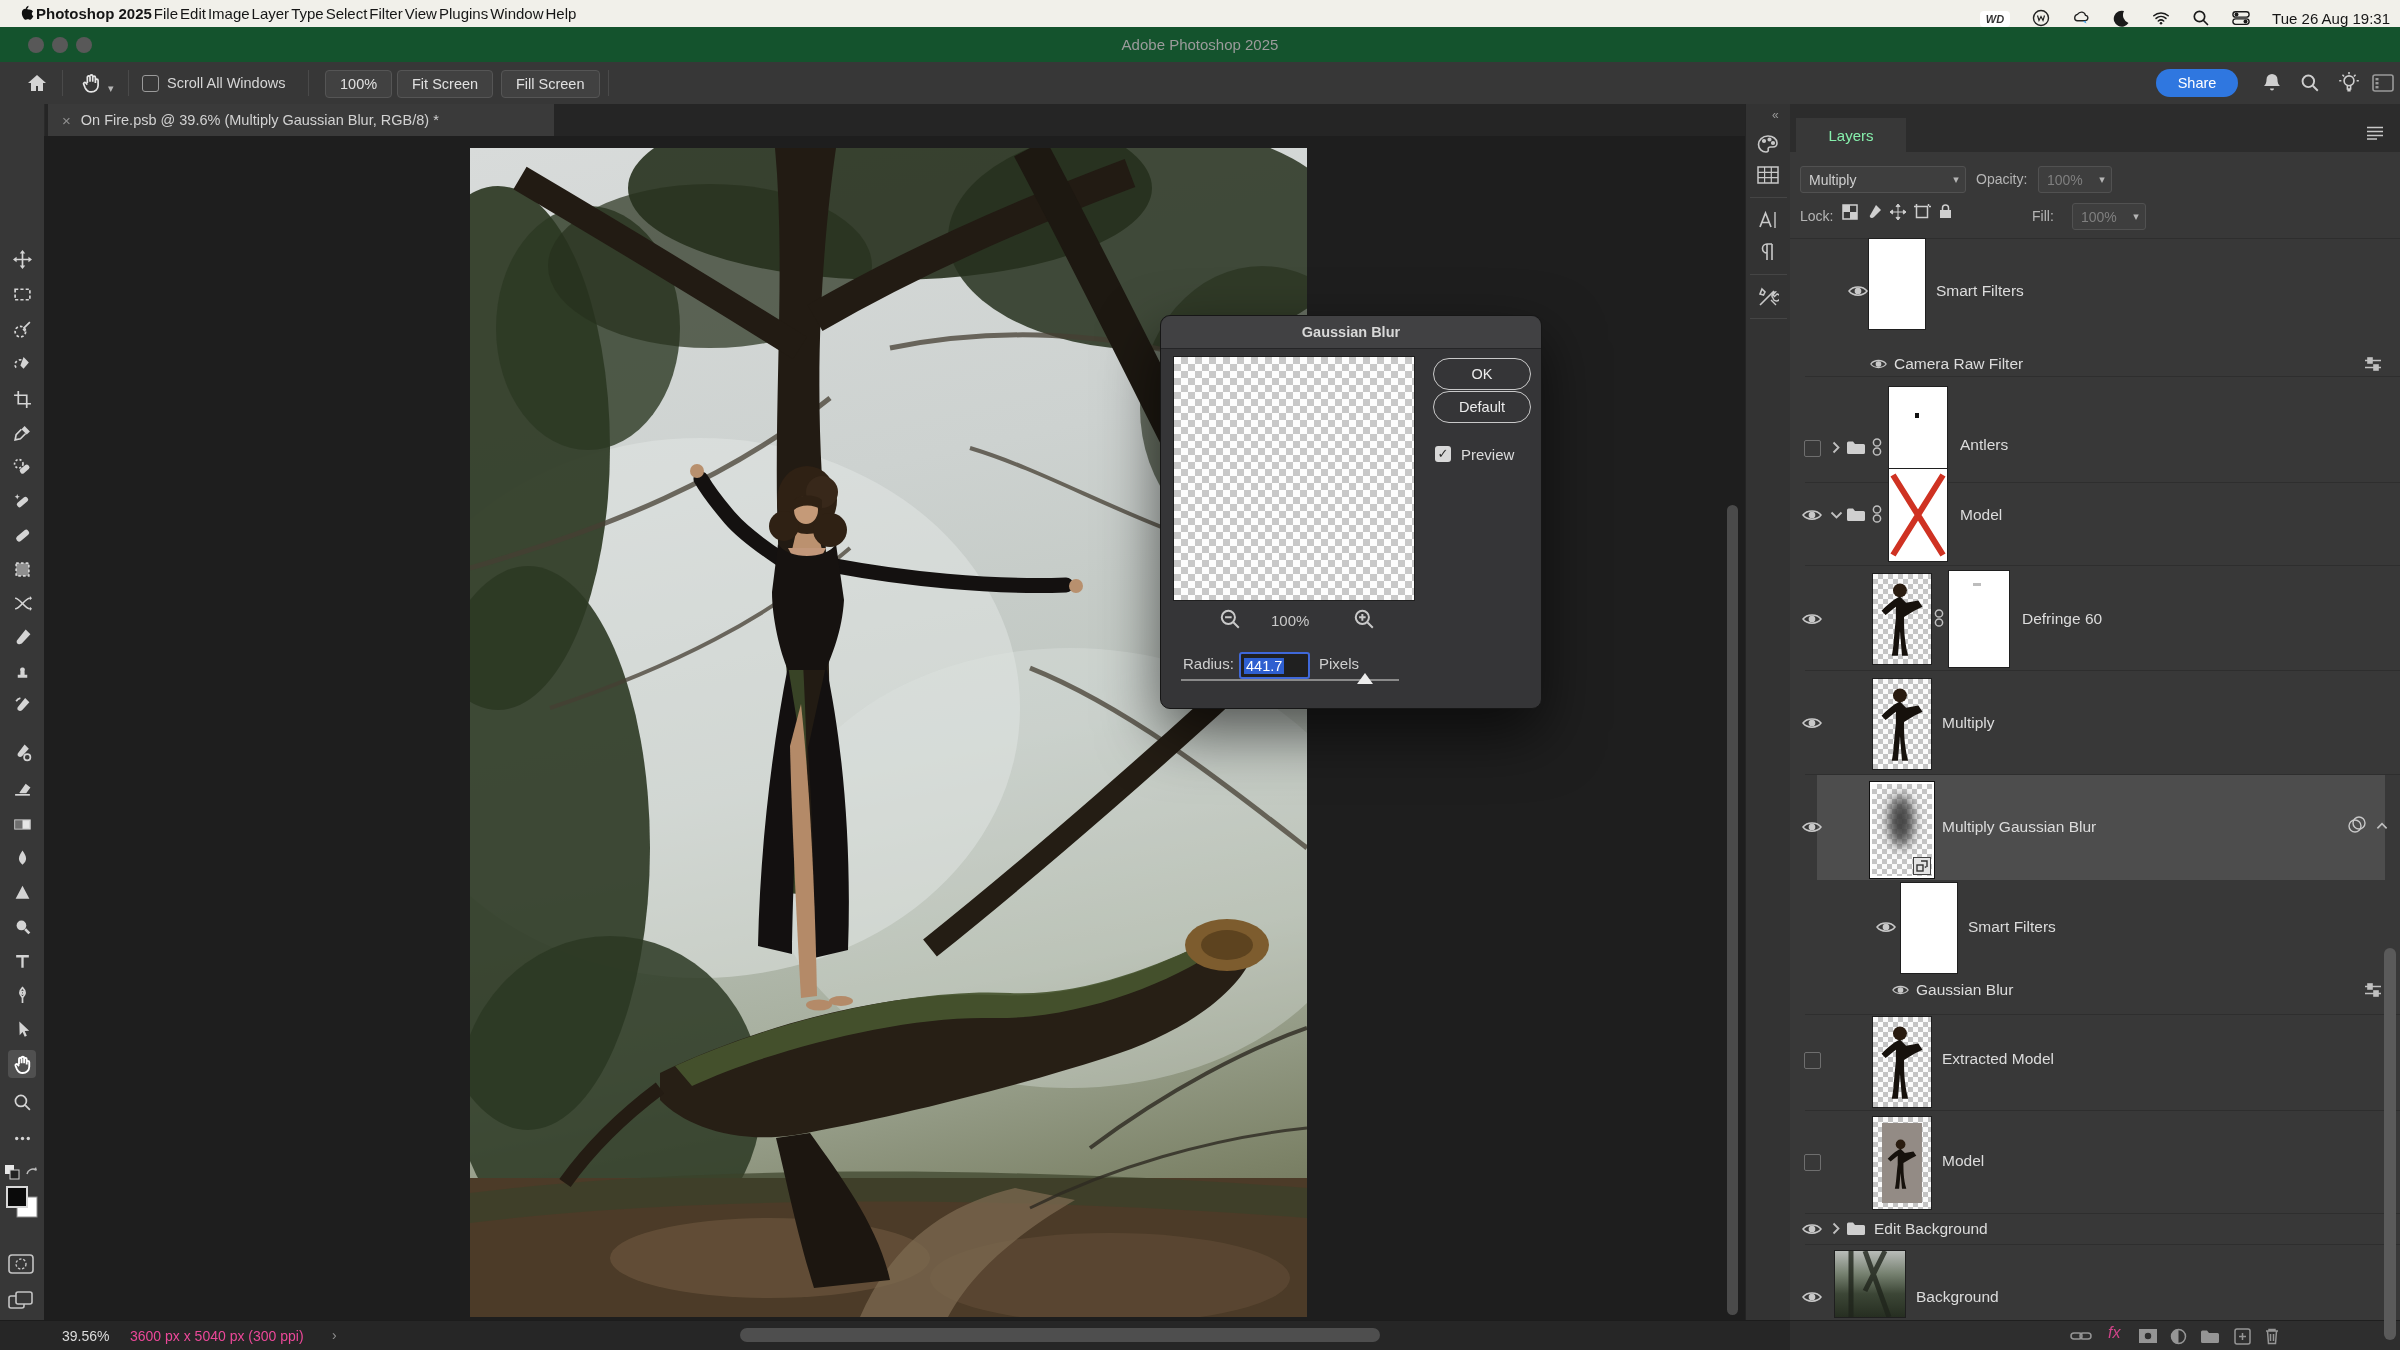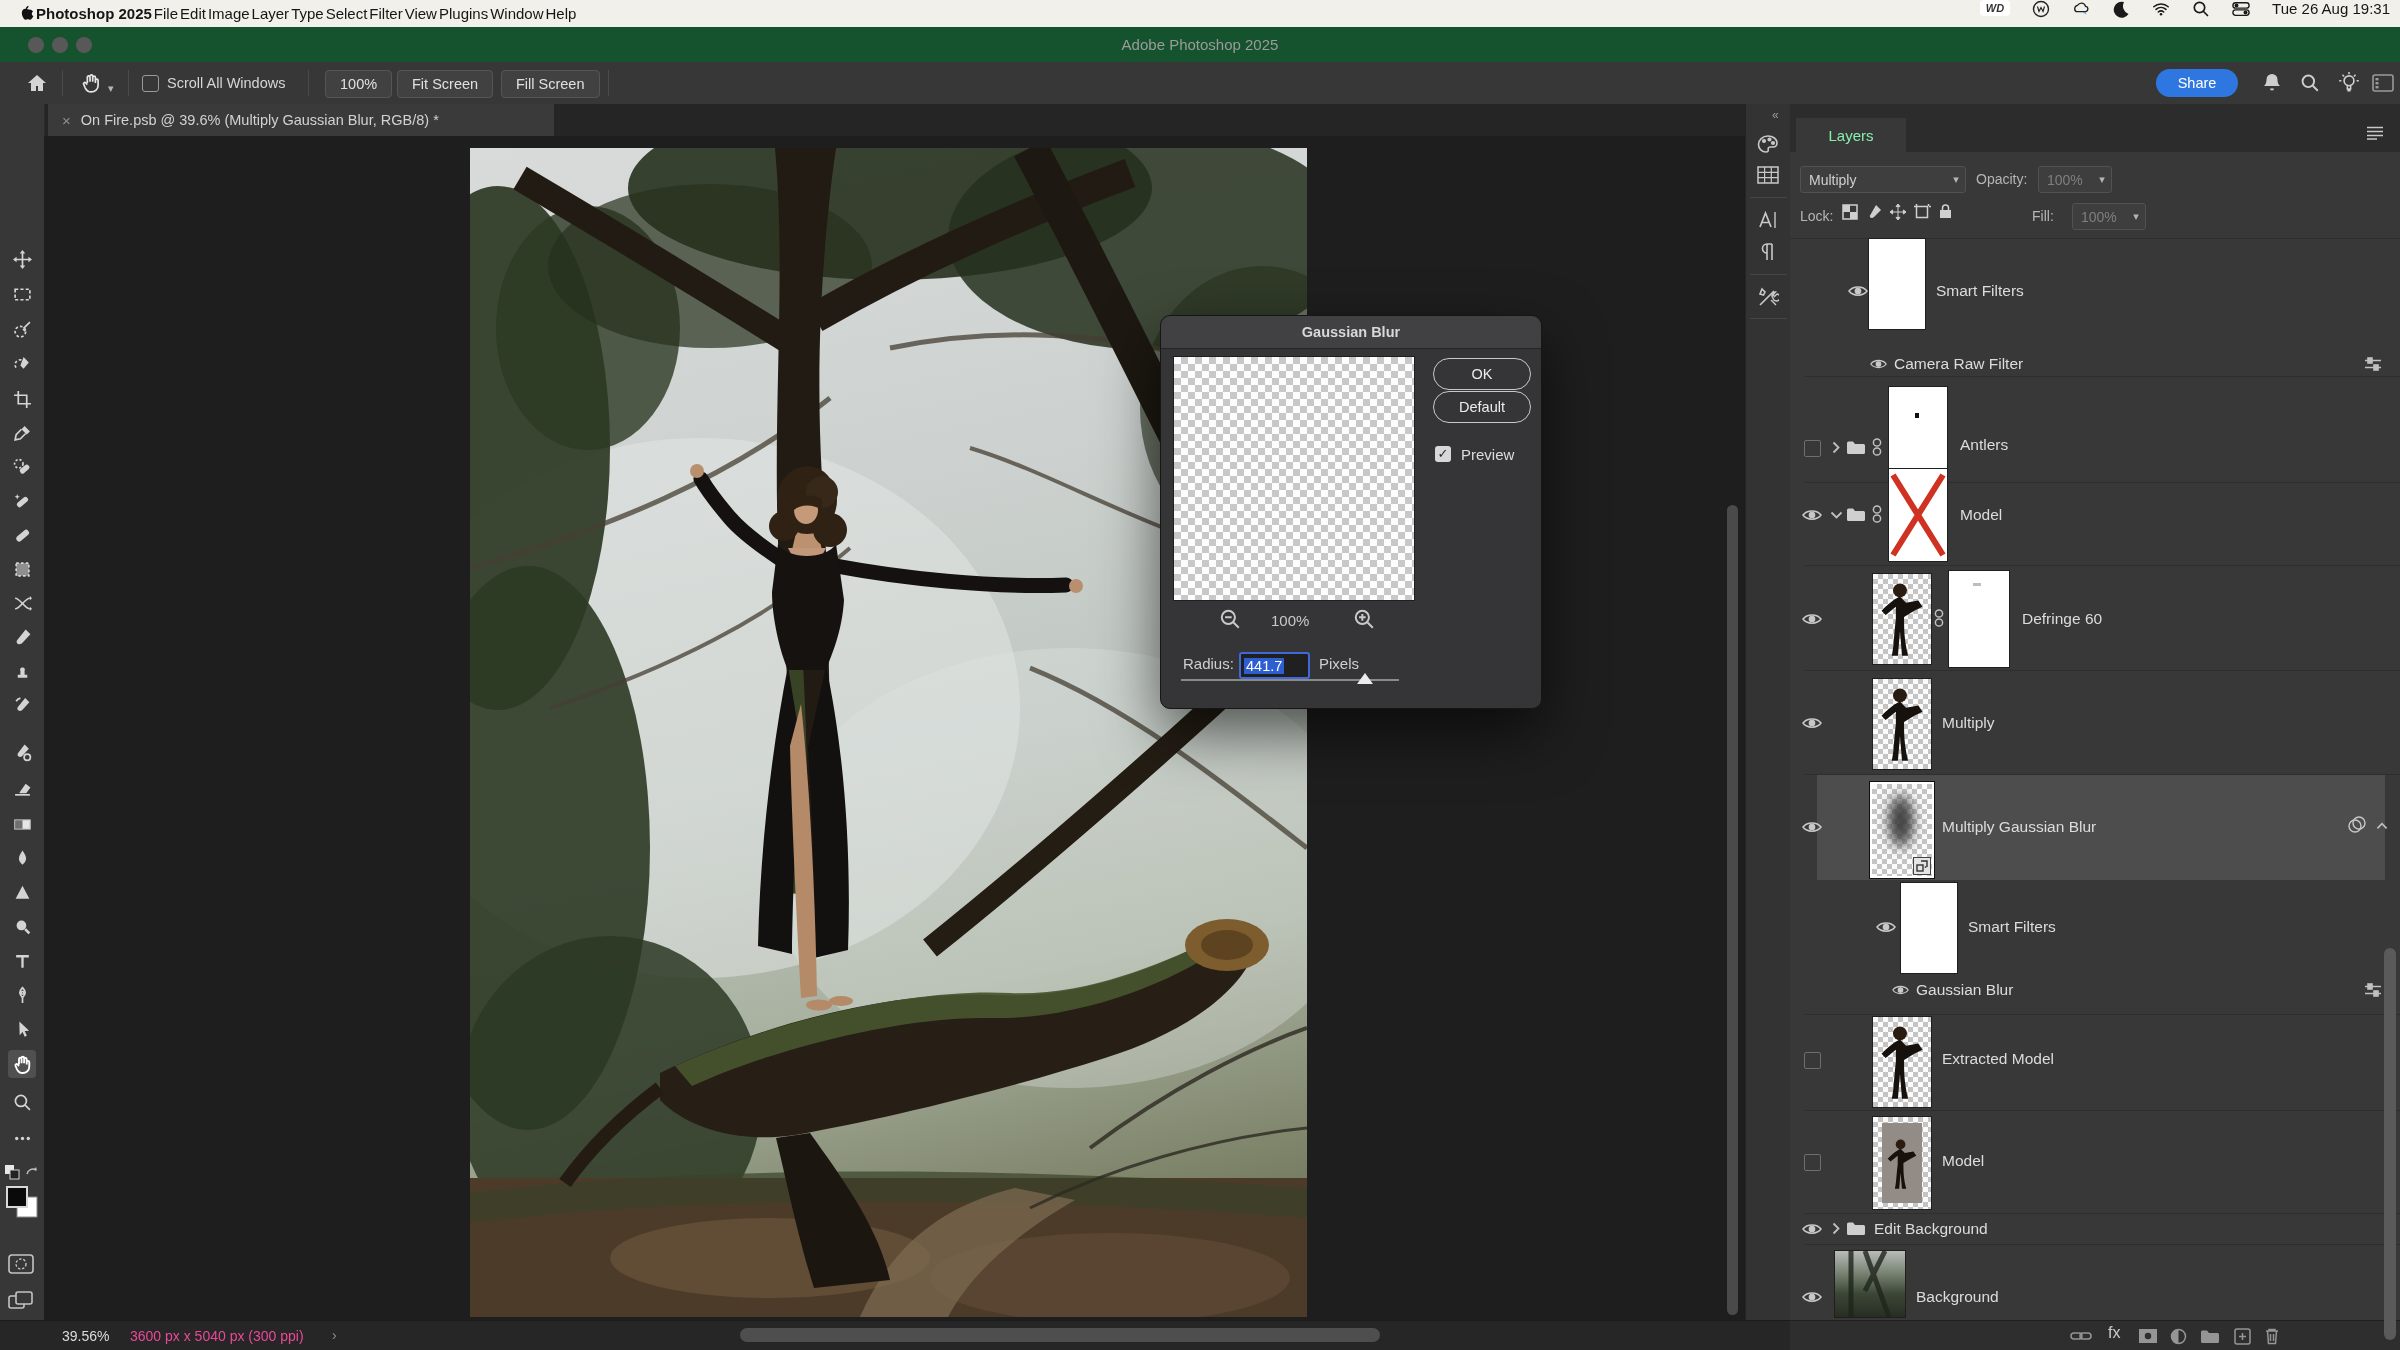--- a/index.html
+++ b/index.html
@@ -7,21 +7,21 @@
        font-family:"Liberation Sans","DejaVu Sans",sans-serif;color:#d6d6d6;
        background:#1e1e1e;-webkit-font-smoothing:antialiased;}
   .abs{position:absolute;}
   svg{display:block;}
 
   
   #menubar{left:0;top:0;width:2400px;height:27px;background:#f1f0ea;color:#161616;
            font-size:15px;display:flex;align-items:center;}
   #menubar .mitem{margin:0 1px;white-space:nowrap;}
   #menubar .appname{font-weight:bold;}
-  #menu-right{position:absolute;right:10px;top:0;height:27px;display:flex;align-items:flex-start;gap:22px;}
+  #menu-right{position:absolute;right:10px;top:0;height:27px;display:flex;align-items:flex-end;gap:22px;}
   .wd-badge{background:#fff;border-radius:4px;padding:0 6px;font-size:11px;font-weight:bold;
             font-style:italic;color:#333;height:16px;display:flex;align-items:center;}
   .mb-ico{width:18px;height:18px;}
 
   
   #titlebar{left:0;top:27px;width:2400px;height:35px;background:#14532d;}
   .tlight{width:16px;height:16px;border-radius:50%;background:#585858;position:absolute;top:10px;}
   #win-title{width:100%;text-align:center;line-height:35px;font-size:15px;color:#9b9b9b;}
 
   
@@ -773,21 +773,21 @@
           <path d="M16 0v66M30 0L54 66M50 0L30 40" stroke="#1f241b" stroke-width="5" fill="none" opacity=".8"></path>
         </svg>
     </div>
     <span class="lname" style="left:126px;top:1184px">Background</span>
 
     <div id="lp-footer">
       <svg class="abs" style="left:280px;top:8px" width="22" height="14" viewBox="0 0 22 14">
           <rect x="1" y="4" width="11" height="6" rx="3"></rect>
           <rect x="10" y="4" width="11" height="6" rx="3"></rect>
         </svg>
-      <span class="abs" style="left:318px;top:3px;font-size:16px;color:#e5e5e5">fx</span>
+      <span class="abs" style="left:318px;top:3px;font-size:16px;font-style:italic;color:#ec4899">fx</span>
       <svg class="abs" style="left:348px;top:7px" width="20" height="16" viewBox="0 0 20 16">
           <rect x="1" y="1" width="18" height="14" fill="#a8a8a8" stroke="none"></rect>
           <circle cx="10" cy="8" r="4" fill="#2e2e2e"></circle>
         </svg>
       <svg class="abs" style="left:380px;top:7px" width="17" height="17" viewBox="0 0 17 17">
           <circle cx="8.5" cy="8.5" r="7"></circle>
           <path d="M8.5 1.5a7 7 0 000 14z" fill="#a8a8a8" stroke="none"></path>
         </svg>
       <svg class="abs" style="left:410px;top:8px" width="20" height="15" viewBox="0 0 20 15">
           <path d="M1 3a1.5 1.5 0 011.5-1.5H7L9 4h8.5A1.5 1.5 0 0119 5.5v7A1.5 1.5 0 0117.5 14h-15A1.5 1.5 0 011 12.5z" fill="#a8a8a8" stroke="none"></path>

